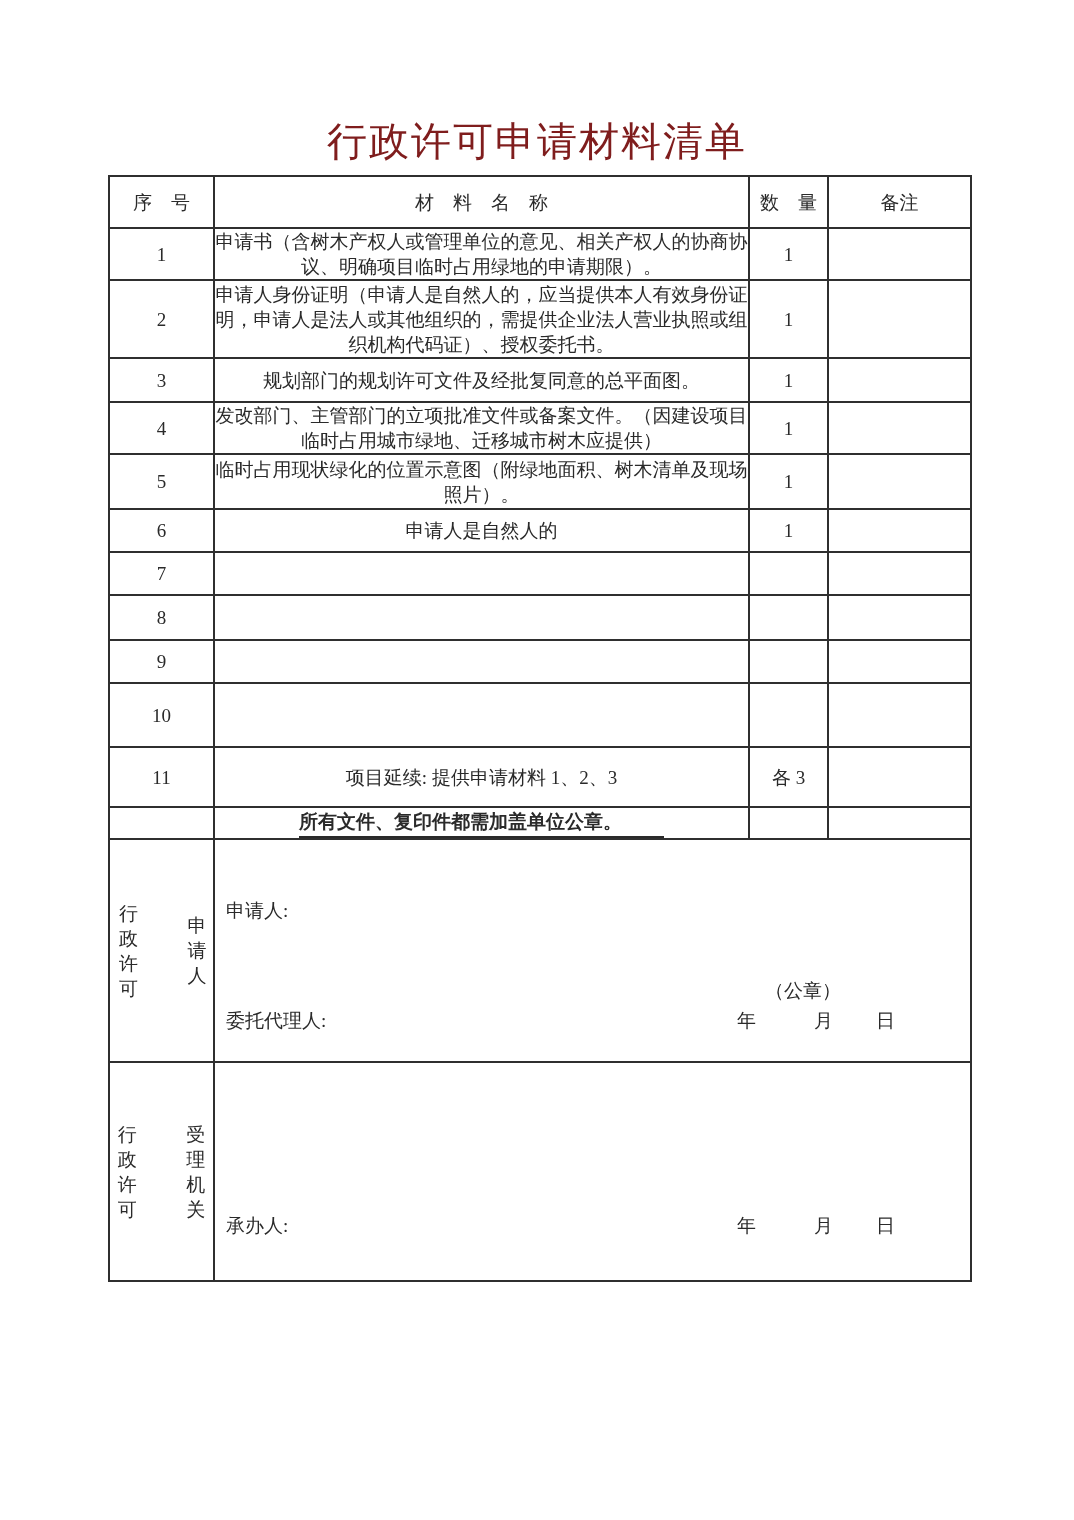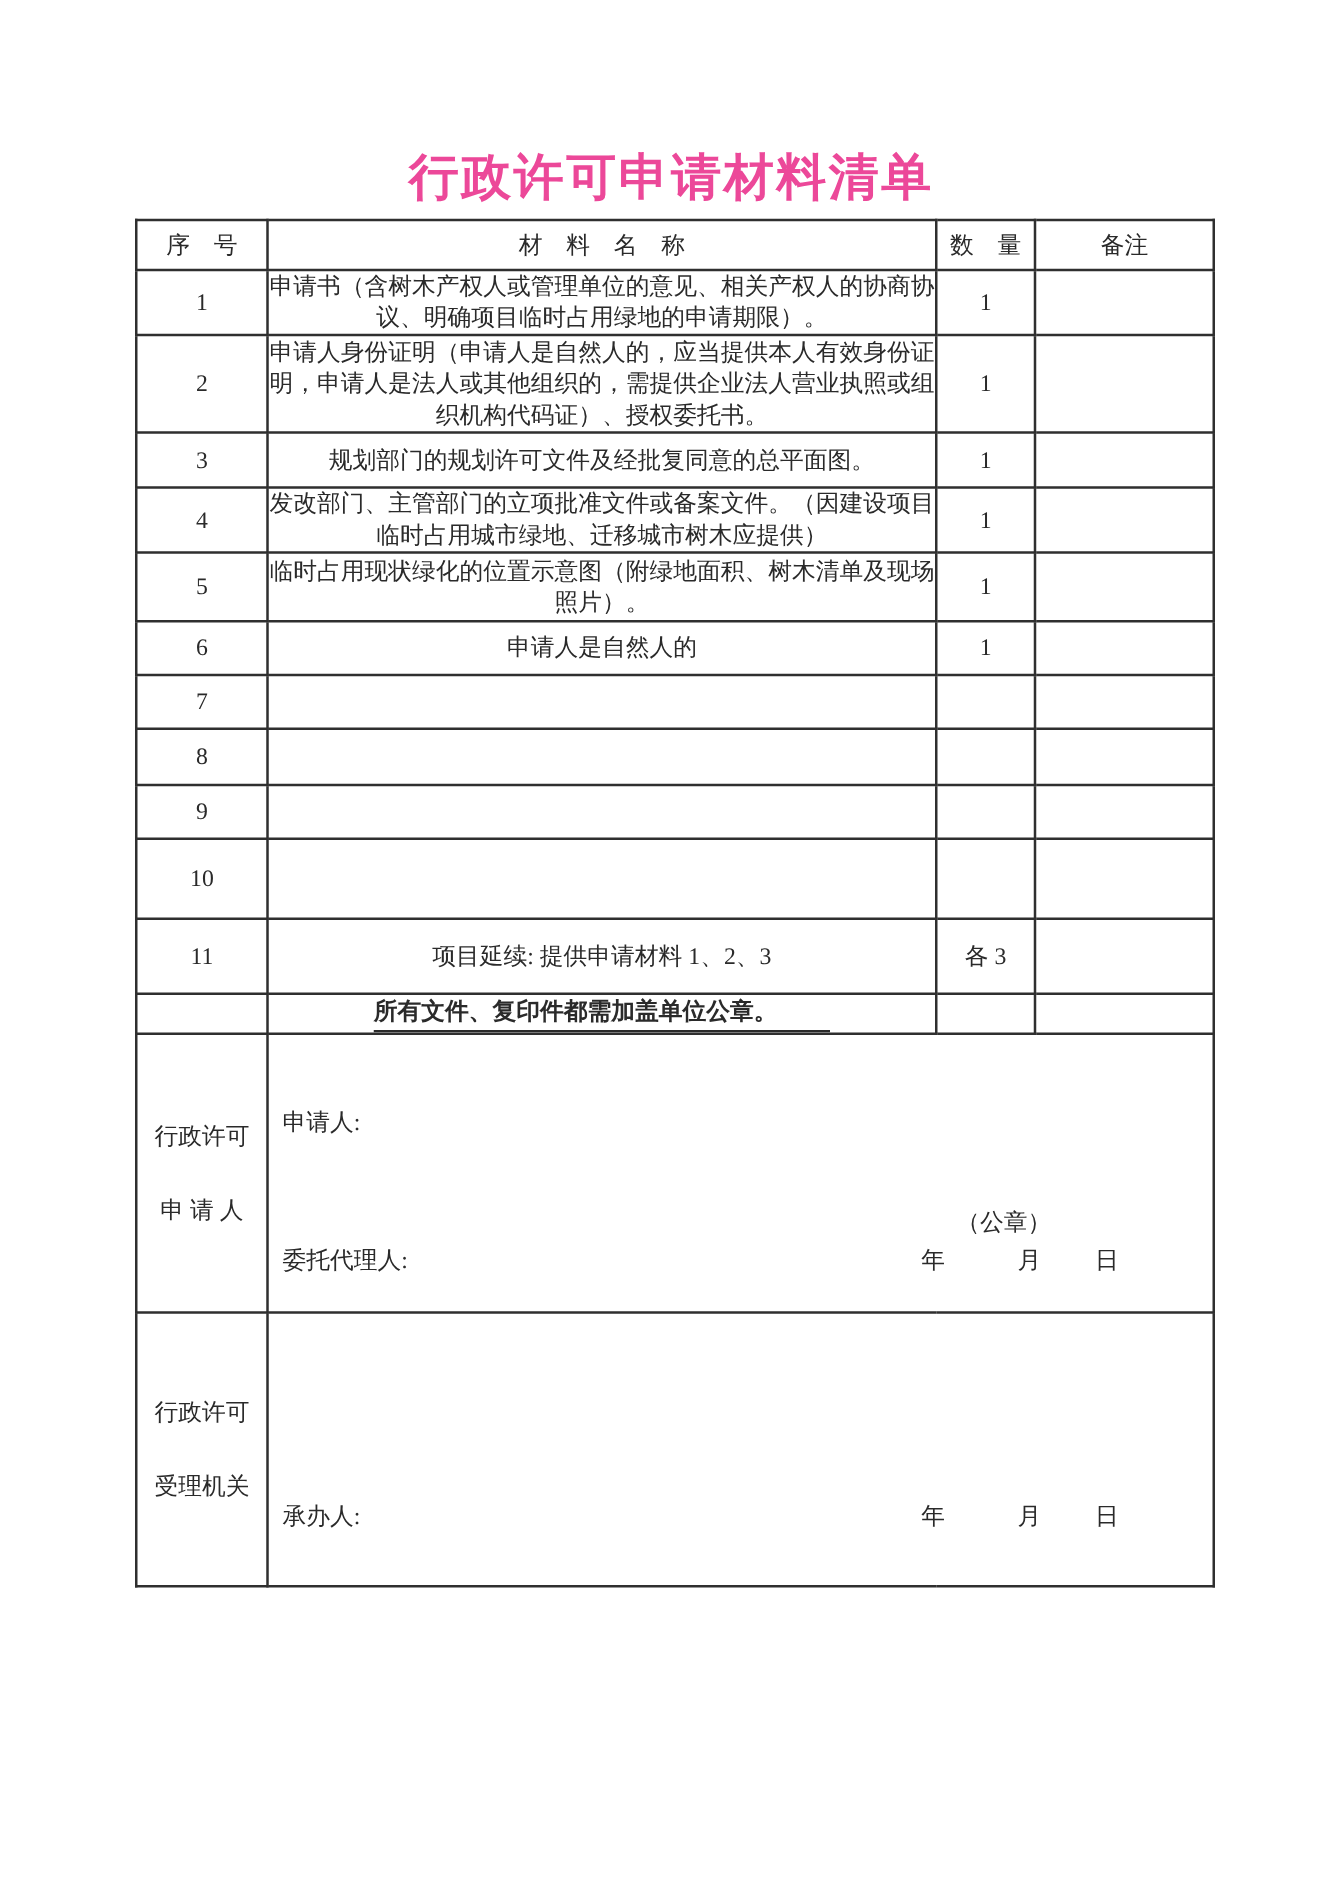--- a/index.html
+++ b/index.html
@@ -16,23 +16,23 @@
     font-family: "Liberation Serif", "DejaVu Serif", serif;
   }
   .doc-title {
     position: absolute;
     top: 114px;
     left: 0;
     width: 100%;
     margin: 0;
     text-align: center;
     font-size: 40px;
-    font-weight: bold;
+    font-weight: normal;
     letter-spacing: 2px;
-    color: #ec4899;
+    color: #7f1d1d;
     white-space: nowrap;
   }
   table.doc {
     position: absolute;
     top: 175px;
     left: 108px;
     width: 862px;
     border-collapse: collapse;
     table-layout: fixed;
   }
@@ -55,21 +55,21 @@
     font-weight: bold;
     border-bottom: 2px solid #2a2a2a;
     padding-right: 42px;
     padding-bottom: 2px;
   }
   td.label-cell {
     text-align: center;
   }
   .label-stack {
     display: flex;
-    flex-direction: column;
+    flex-direction: row;
     align-items: center;
     justify-content: center;
     gap: 34px;
     height: 100%;
   }
   td.section-cell {
     position: relative;
     padding: 0;
   }
   .abs {
@@ -86,21 +86,21 @@
 
   <table class="doc">
     <colgroup>
       <col style="width:105px">
       <col style="width:535px">
       <col style="width:79px">
       <col style="width:143px">
     </colgroup>
 
     <tbody>
-        <tr class="hdr" style="height:40px">
+        <tr class="hdr" style="height:52px">
       <td>序　号</td>
       <td>材　料　名　称</td>
       <td>数　量</td>
       <td>备注</td>
     </tr>
 
     <tr style="height:48px">
       <td class="idx">1</td>
       <td class="name">申请书（含树木产权人或管理单位的意见、相关产权人的协商协议、明确项目临时占用绿地的申请期限）。</td>
       <td class="qty">1</td>

